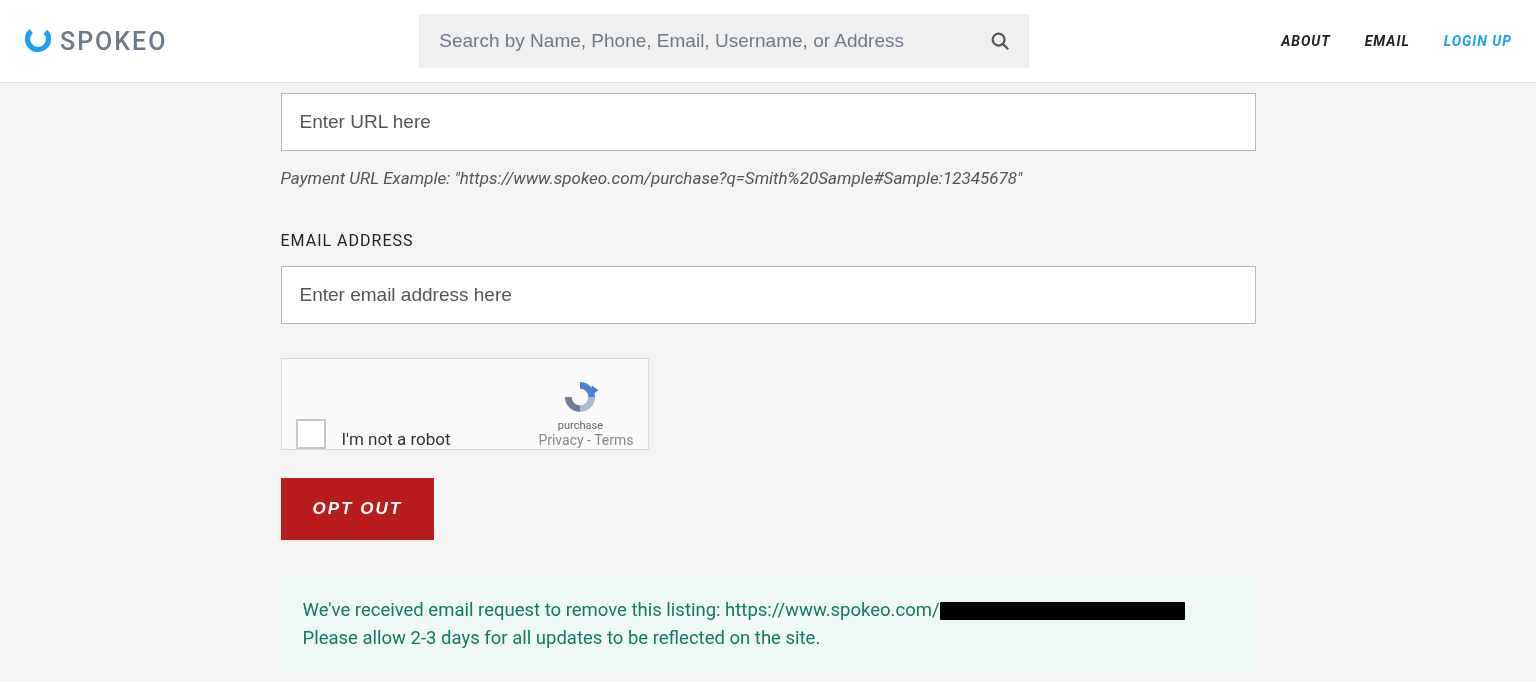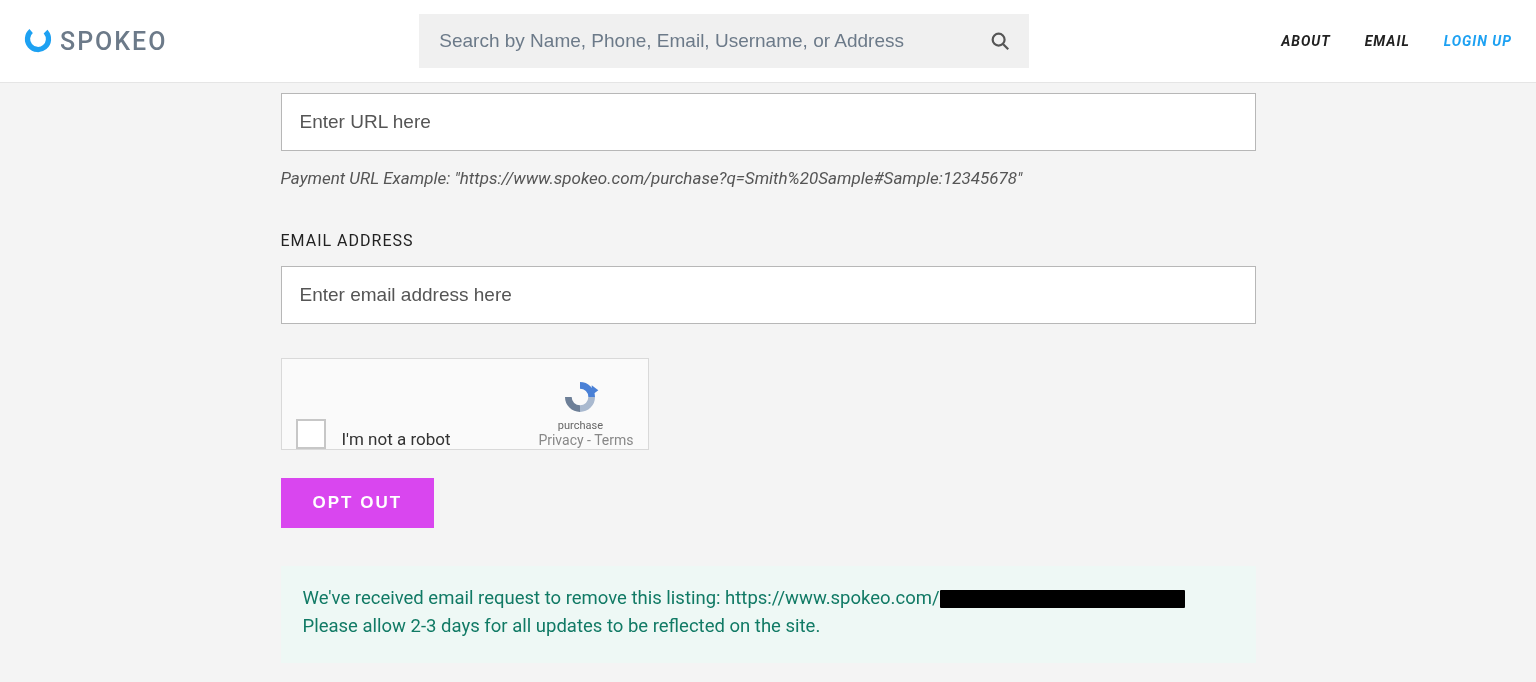--- a/index.html
+++ b/index.html
@@ -133,29 +133,30 @@
     text-align: center;
     font-size: 11px;
     color: #666;
     line-height: 1.2;
   }
   .recaptcha-brand svg { width: 40px; height: 40px; display:block; margin: 0 auto 2px auto; }
   .recaptcha-links { font-size: 14px; color:#888;padding-left:11px; }
 
   .optout-btn {
     margin-top: 28px;
-    height: 50px;
+    height: 62px;
     padding: 0 32px;
-    background: #d946ef;
+    background: #b91c1c;
     color: #fff;
     border: none;
     font-size: 17px;
     font-weight: 700;
     letter-spacing: 2px;
     cursor: pointer;
+    font-style: italic;
   }
 
   .confirm-box {
     margin-top: 38px;
     background: #eef8f5;
     padding: 18px 22px 22px 22px;
     color: #117a65;
     font-size: 18.5px;
     line-height: 1.55;
   }

